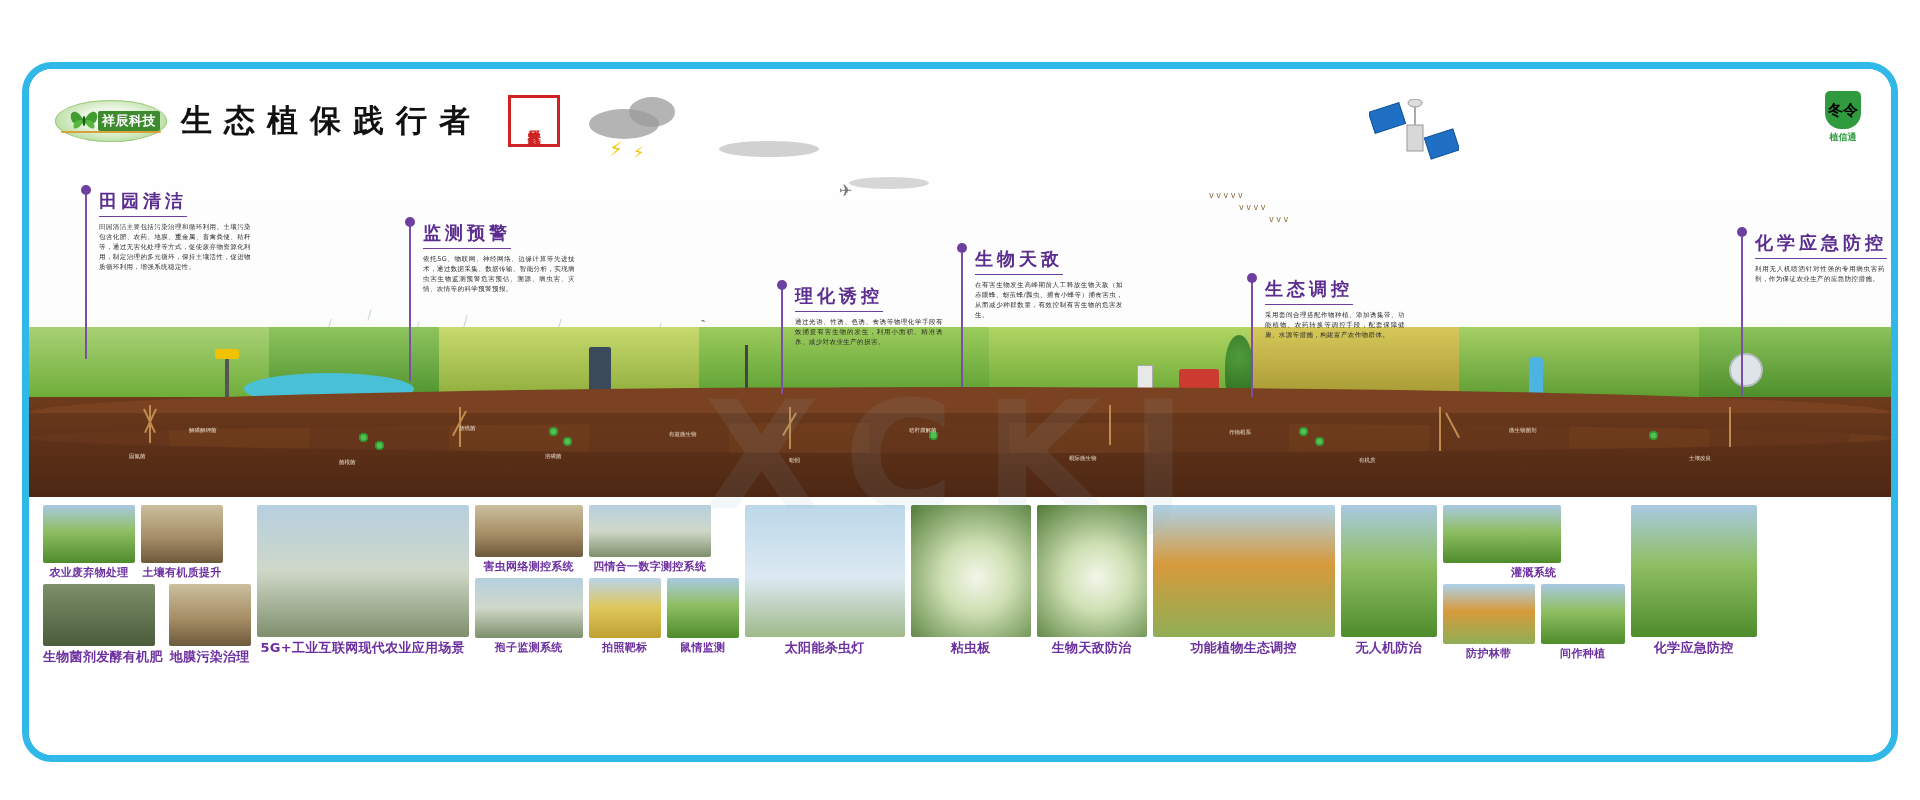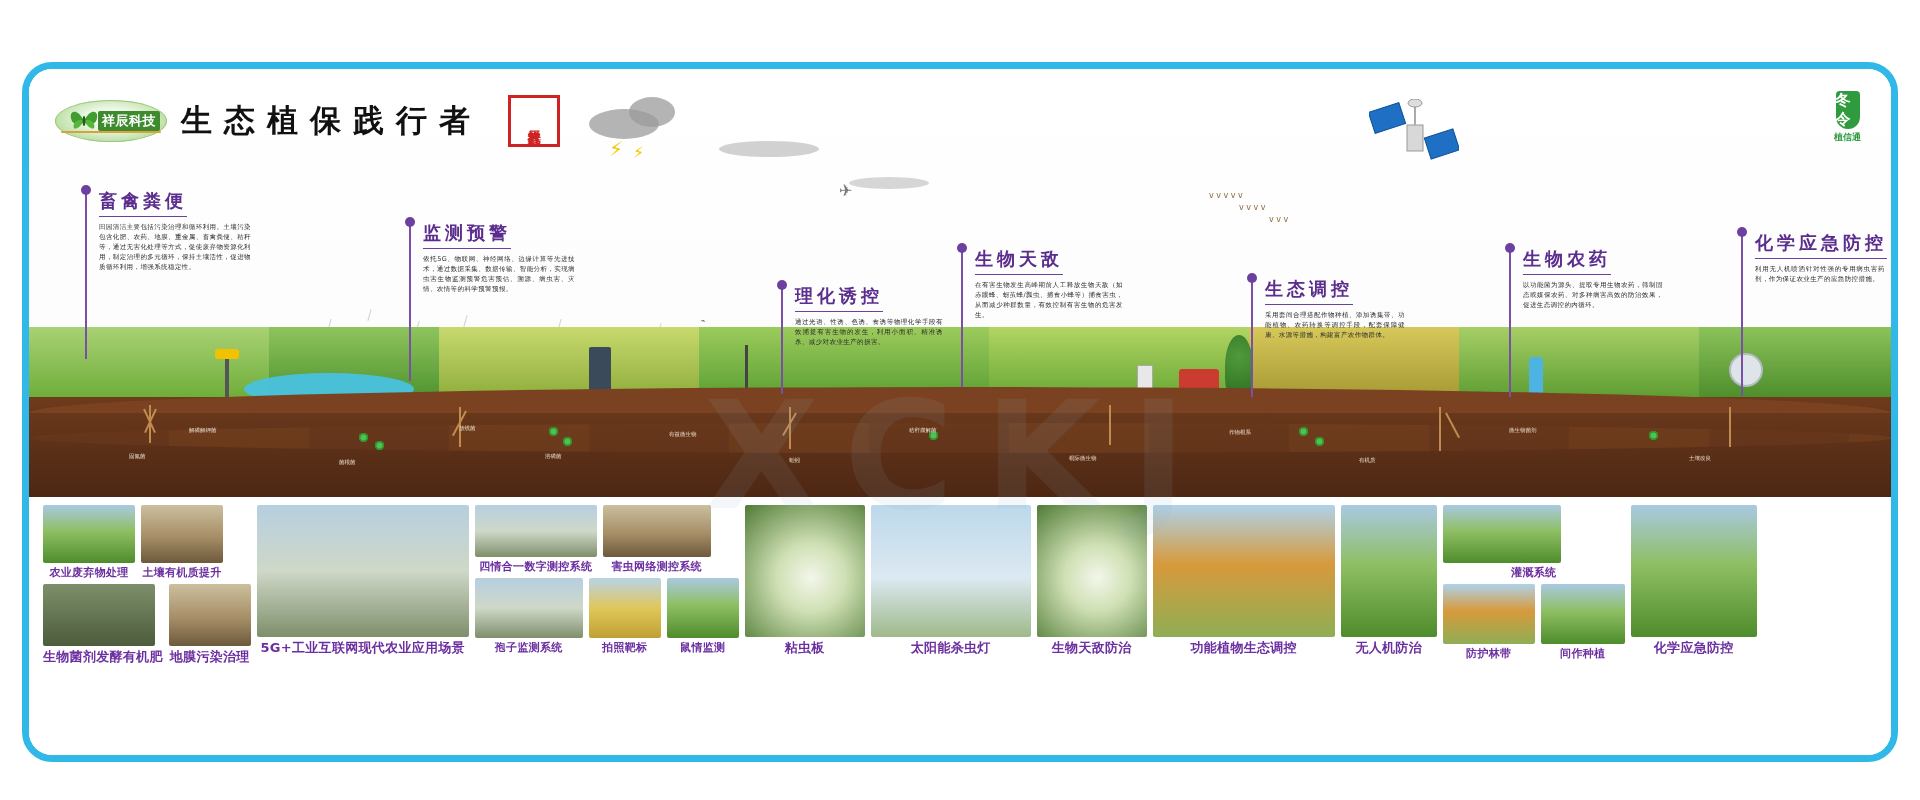--- a/index.html
+++ b/index.html
@@ -74,22 +74,22 @@
     display: flex; align-items: center; justify-content: center; text-align: center;
     font-family: "DejaVu Serif", "Liberation Serif", serif;
     margin-left: 12px; writing-mode: vertical-rl; letter-spacing: 1px;
     padding: 2px;
   }
   .corner-logo {
     position: absolute; right: 30px; top: 22px; z-index: 40;
     display: flex; flex-direction: column; align-items: center; gap: 2px;
   }
   .corner-shield {
-    width: 24px; height: 38px; background: #2f9b3e;
-    border-radius: 5px 5px 16px 16px; color: #ffffff;
+    width: 36px; height: 38px; background: #2f9b3e;
+    border-radius: 5px 5px 16px 16px; color: #000000;
     display: flex; align-items: center; justify-content: center;
     font-size: 15px; font-weight: 700;
   }
   .corner-cap { font-size: 9px; color: #2f9b3e; font-weight: 700; }
 
   
   .callout { position: absolute; z-index: 35; }
   .callout .stem {
     position: absolute; left: 0; top: 0; width: 2px; background: #7b4ea8;
   }
@@ -274,21 +274,21 @@
         <div class="rain" style="left:834px;top:262px"></div>
           <div class="rain" style="left:860px;top:292px"></div>
         <div class="rain" style="left:886px;top:274px"></div>
           <div class="rain" style="left:912px;top:300px"></div>
       </div>
 
       <div class="callout" style="left:56px;top:120px;">
         <div class="stem" style="height:170px;"></div>
           <div class="dot"></div>
         <div class="body w150">
-          <h3>畜禽粪便</h3>
+          <h3>田园清洁</h3>
           <p>田园清洁主要包括污染治理和循环利用。土壤污染包含化肥、农药、地膜、重金属、畜禽粪便、秸秆等，通过无害化处理等方式，促使废弃物资源化利用，制定治理的多元循环，保持土壤活性，促进物质循环利用，增强系统稳定性。</p>
         </div>
       </div>
 
       <div class="callout" style="left:380px;top:152px;">
         <div class="stem" style="height:160px;"></div>
           <div class="dot"></div>
         <div class="body w150">
           <h3>监测预警</h3>
           <p>依托5G、物联网、神经网络、边缘计算等先进技术，通过数据采集、数据传输、智能分析，实现病虫害生物监测预警危害预估、溯源、病虫害、灾情、农情等的科学预警预报。</p>
@@ -315,28 +315,20 @@
 
       <div class="callout" style="left:1222px;top:208px;">
         <div class="stem" style="height:120px;"></div>
           <div class="dot"></div>
         <div class="body w140">
           <h3>生态调控</h3>
           <p>采用套间合理搭配作物种植、添加诱集带、功能植物、农药转换等调控手段，配套保障健康、水源等措施，构建富产农作物群体。</p>
         </div>
       </div>
 
-      <div class="callout" style="left:1480px;top:178px;">
-        <div class="stem" style="height:150px;"></div>
-          <div class="dot"></div>
-        <div class="body w140">
-          <h3>生物农药</h3>
-          <p>以功能菌为源头、提取专用生物农药，筛制固态或媒保农药、对多种病害高效的防治效果，促进生态调控的内循环。</p>
-        </div>
-      </div>
 
       <div class="callout" style="left:1712px;top:162px;">
         <div class="stem" style="height:165px;"></div>
           <div class="dot"></div>
         <div class="body w130">
           <h3>化学应急防控</h3>
           <p>利用无人机喷洒针对性强的专用病虫害药剂，作为保证农业生产的应急防控措施。</p>
         </div>
       </div>
 
@@ -431,55 +423,55 @@
       <div class="gal-group">
         <div class="gal-item">
           <div class="ph fence" style="width:212px;height:132px;"></div>
           <div class="cap lg">5G+工业互联网现代农业应用场景</div>
         </div>
       </div>
 
       <div class="gal-group">
         <div class="gal-row">
           <div class="gal-item">
+            <div class="ph soil2" style="width:108px;height:52px;"></div>
+            <div class="cap">害虫网络测控系统</div>
+          </div>
+          <div class="gal-item">
             <div class="ph fence" style="width:122px;height:52px;"></div>
             <div class="cap">四情合一数字测控系统</div>
           </div>
-          <div class="gal-item">
-            <div class="ph soil2" style="width:108px;height:52px;"></div>
-            <div class="cap">害虫网络测控系统</div>
-          </div>
         </div>
         <div class="gal-row">
           <div class="gal-item">
             <div class="ph fence" style="width:108px;height:60px;"></div>
             <div class="cap">孢子监测系统</div>
           </div>
           <div class="gal-item">
             <div class="ph wheat" style="width:72px;height:60px;"></div>
             <div class="cap">拍照靶标</div>
           </div>
           <div class="gal-item">
             <div class="ph green" style="width:72px;height:60px;"></div>
             <div class="cap">鼠情监测</div>
           </div>
         </div>
       </div>
 
       <div class="gal-group">
         <div class="gal-item">
+          <div class="ph sky" style="width:160px;height:132px;"></div>
+          <div class="cap lg">太阳能杀虫灯</div>
+        </div>
+      </div>
+
+      <div class="gal-group">
+        <div class="gal-item">
           <div class="ph flower" style="width:120px;height:132px;"></div>
           <div class="cap lg">粘虫板</div>
-        </div>
-      </div>
-
-      <div class="gal-group">
-        <div class="gal-item">
-          <div class="ph sky" style="width:160px;height:132px;"></div>
-          <div class="cap lg">太阳能杀虫灯</div>
         </div>
       </div>
 
       <div class="gal-group">
         <div class="gal-item">
           <div class="ph flower" style="width:110px;height:132px;"></div>
           <div class="cap lg">生物天敌防治</div>
         </div>
       </div>
 

